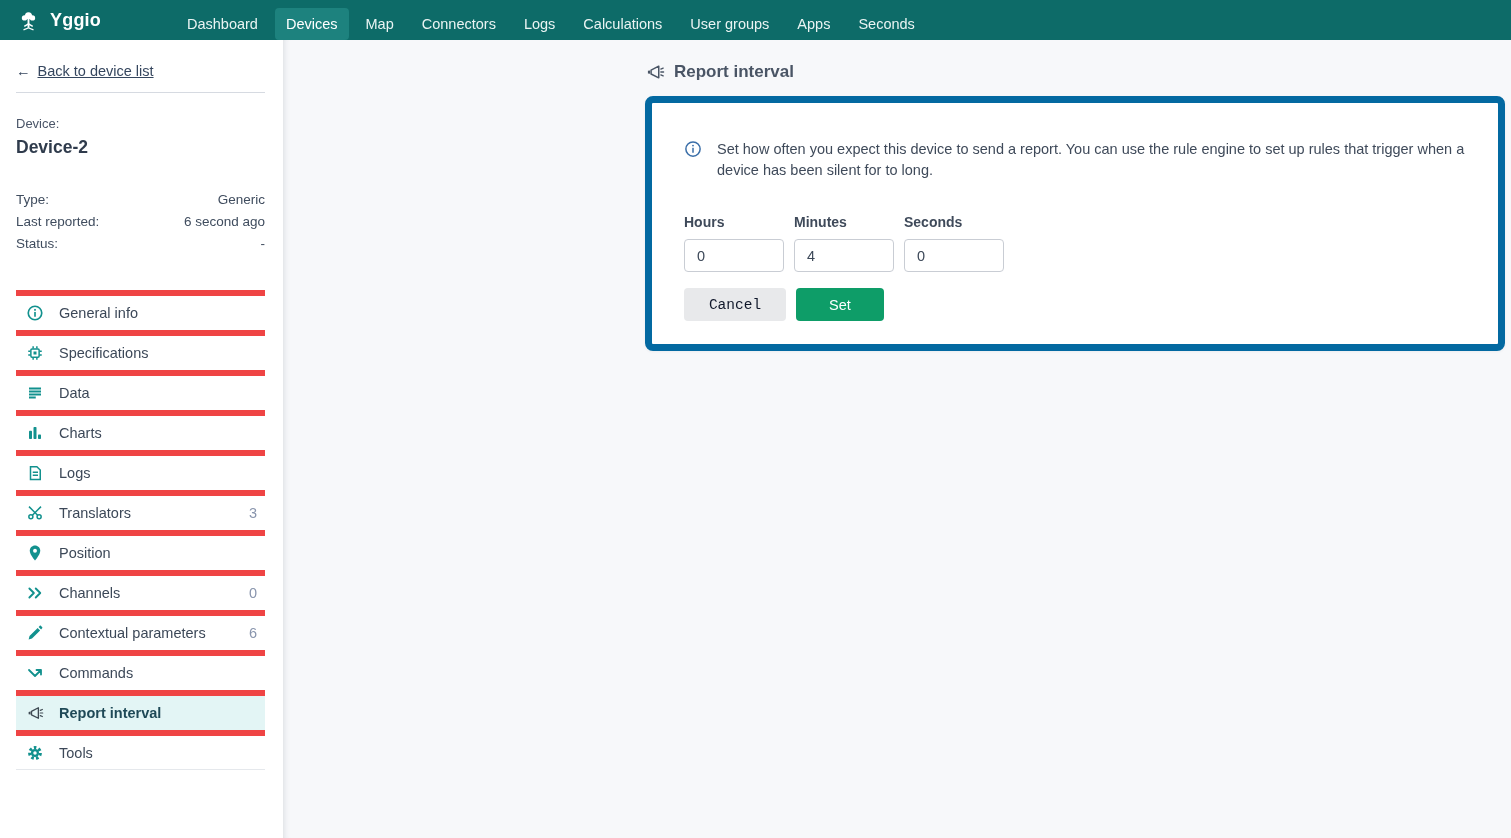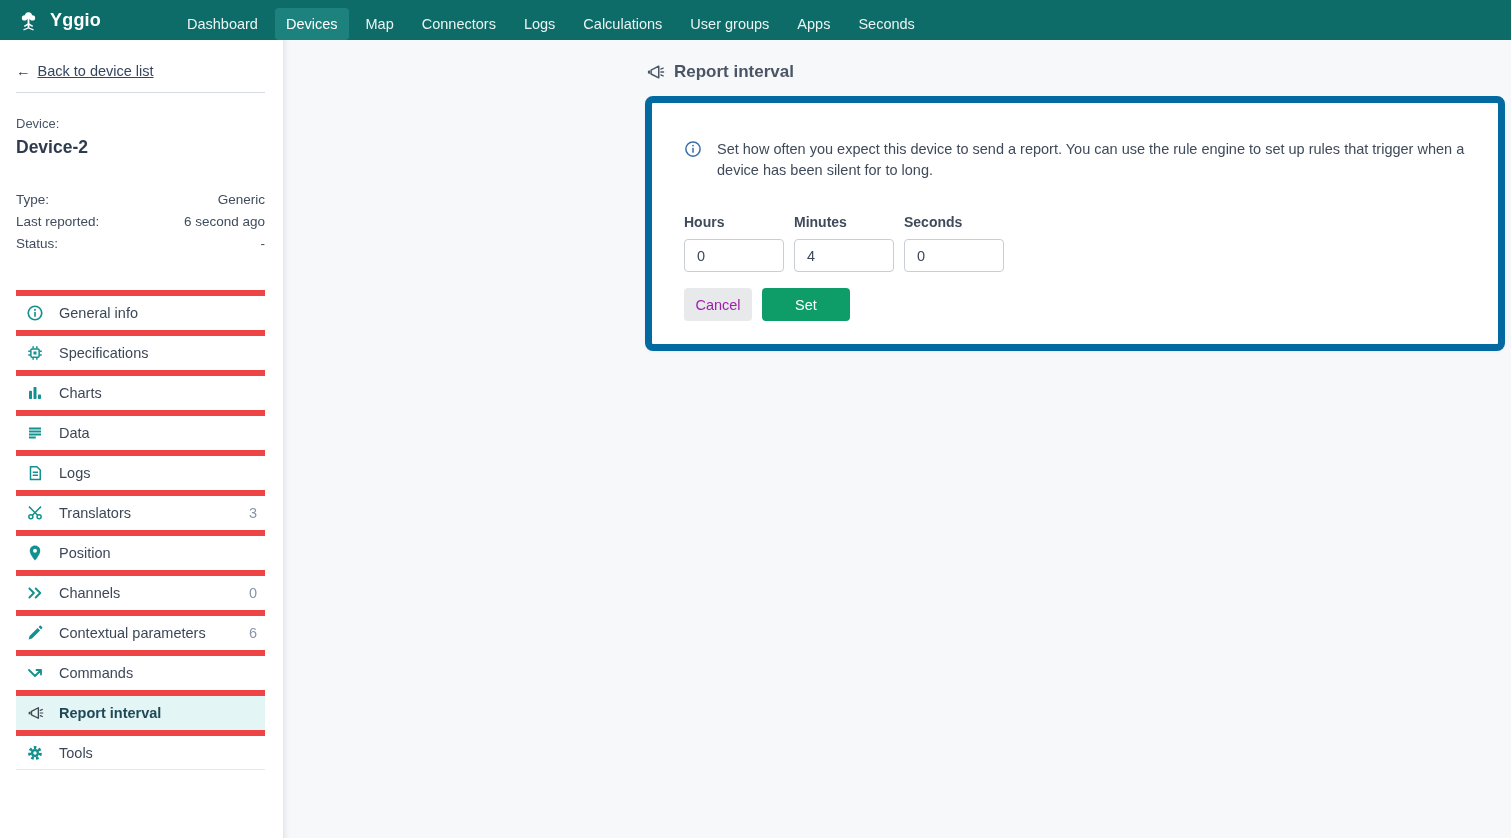--- a/index.html
+++ b/index.html
@@ -41,21 +41,21 @@
   .page-title .ti { width:20px; height:20px; color:#4a5565; }
   .card { margin-top:14px; background:#ffffff; border:7px solid #0369a1; border-radius:8px; box-shadow:0 1px 3px rgba(30,40,60,.05); padding:36px 32px 32px 32px; height:255px; }
   .info-row { display:flex; gap:15px; font-size:14.5px; line-height:21px; color:#3f4a5a; }
   .info-row .ii { flex:none; width:18px; height:18px; color:#3a6ea8; margin-top:1px; }
   .fields-row { display:flex; gap:10px; margin-top:33px; }
   .field { width:100px; }
   .field-label { font-size:14px; font-weight:600; color:#3f4a5a; margin-bottom:9px; }
   .field input { width:100px; height:33px; border:1px solid #c9cdd4; border-radius:4px; padding:0 12px; font-size:14.5px; color:#3c4858; font-family:inherit; background:#fff; outline:none; }
   .buttons-row { display:flex; gap:10px; margin-top:16px; }
   .btn { height:33px; border:none; border-radius:4px; font-size:14.5px; font-family:inherit; cursor:pointer; }
-  .btn-cancel { width:68px; background:#e8e9eb; color:#a21caf; }
+  .btn-cancel { width:102px; background:#e8e9eb; color:#0f172a;font-family:Liberation Mono, monospace; }
   .btn-set { width:88px; background:#0e9d68; color:#ffffff; }
   svg { display:block; }
 </style>
 </head>
 <body>
 
 <div class="navbar">
   <div class="brand">
     <span>
       <svg width="25" height="25" viewBox="0 0 24 24" fill="#ffffff">
@@ -127,36 +127,36 @@
               <rect x="6.5" y="6.5" width="11" height="11" rx="1.5" fill="none" stroke="currentColor" stroke-width="2"></rect>
               <rect x="10" y="10" width="4" height="4" fill="currentColor"></rect>
               <path d="M9.5 6V3M14.5 6V3M9.5 21v-3M14.5 21v-3M6 9.5H3M6 14.5H3M21 9.5h-3M21 14.5h-3" stroke="currentColor" stroke-width="2" fill="none"></path>
             </svg>
         </span>
         <span>Specifications</span>
         <span class="count"></span>
       </li>
       <li>
         <span class="mi">
+          <svg width="18" height="18" viewBox="0 0 24 24">
+              <path d="M4 6h16M4 10h16M4 14h16M4 18h9" stroke="currentColor" stroke-width="2.4" fill="none"></path>
+            </svg>
+        </span>
+        <span>Data</span>
+        <span class="count"></span>
+      </li>
+      <li>
+        <span class="mi">
           <svg width="18" height="18" viewBox="0 0 24 24" fill="currentColor">
               <rect x="4" y="9" width="4" height="11" rx="1"></rect>
               <rect x="10" y="4" width="4" height="16" rx="1"></rect>
               <rect x="16" y="14" width="4" height="6" rx="1"></rect>
             </svg>
         </span>
         <span>Charts</span>
-        <span class="count"></span>
-      </li>
-      <li>
-        <span class="mi">
-          <svg width="18" height="18" viewBox="0 0 24 24">
-              <path d="M4 6h16M4 10h16M4 14h16M4 18h9" stroke="currentColor" stroke-width="2.4" fill="none"></path>
-            </svg>
-        </span>
-        <span>Data</span>
         <span class="count"></span>
       </li>
       <li>
         <span class="mi">
           <svg width="18" height="18" viewBox="0 0 24 24">
               <path d="M6 3.5h8.5L19 8v12.5H6z" fill="none" stroke="currentColor" stroke-width="2"></path>
               <path d="M9 11h7M9 15h7" stroke="currentColor" stroke-width="1.8" fill="none"></path>
             </svg>
         </span>
         <span>Logs</span>

